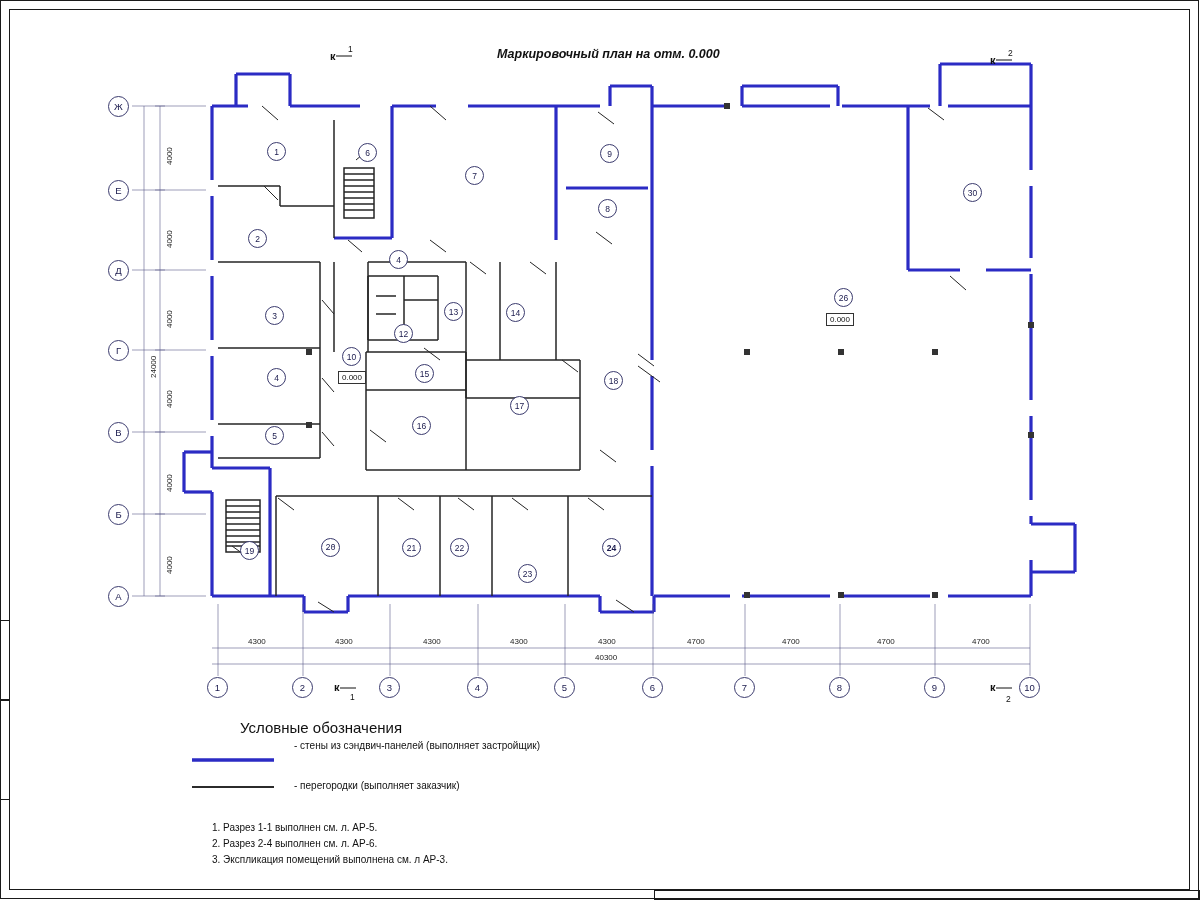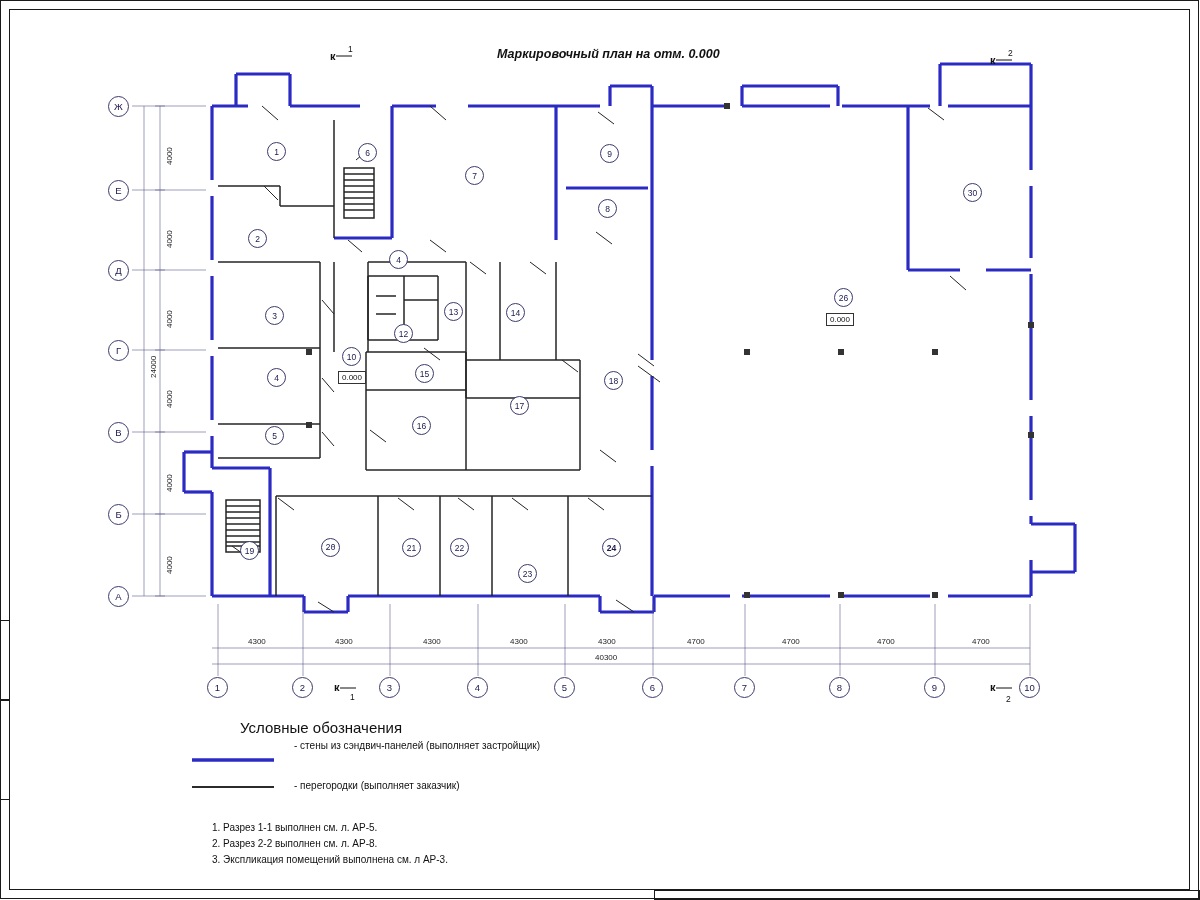--- a/index.html
+++ b/index.html
@@ -345,16 +345,16 @@
   <div class="cut" style="left:334px;top:681px;">к</div>
   <div class="cutnum" style="left:350px;top:692px;">1</div>
   <div class="cut" style="left:990px;top:681px;">к</div>
   <div class="cutnum" style="left:1006px;top:694px;">2</div>
 
   <div class="legend-title" style="left:240px;top:719px;">Условные обозначения</div>
   <div class="legend-text" style="left:294px;top:740px;">- стены из сэндвич-панелей (выполняет застройщик)</div>
   <div class="legend-text" style="left:294px;top:780px;">- перегородки (выполняет заказчик)</div>
 
   <div class="note" style="left:212px;top:822px;">1. Разрез 1-1 выполнен см. л. АР-5.</div>
-  <div class="note" style="left:212px;top:838px;">2. Разрез 2-2 выполнен см. л. АР-8.</div>
+  <div class="note" style="left:212px;top:838px;">2. Разрез 2-4 выполнен см. л. АР-6.</div>
   <div class="note" style="left:212px;top:854px;">3. Экспликация помещений выполнена см. л АР-3.</div>
 
 </div>
 
 </body></html>

